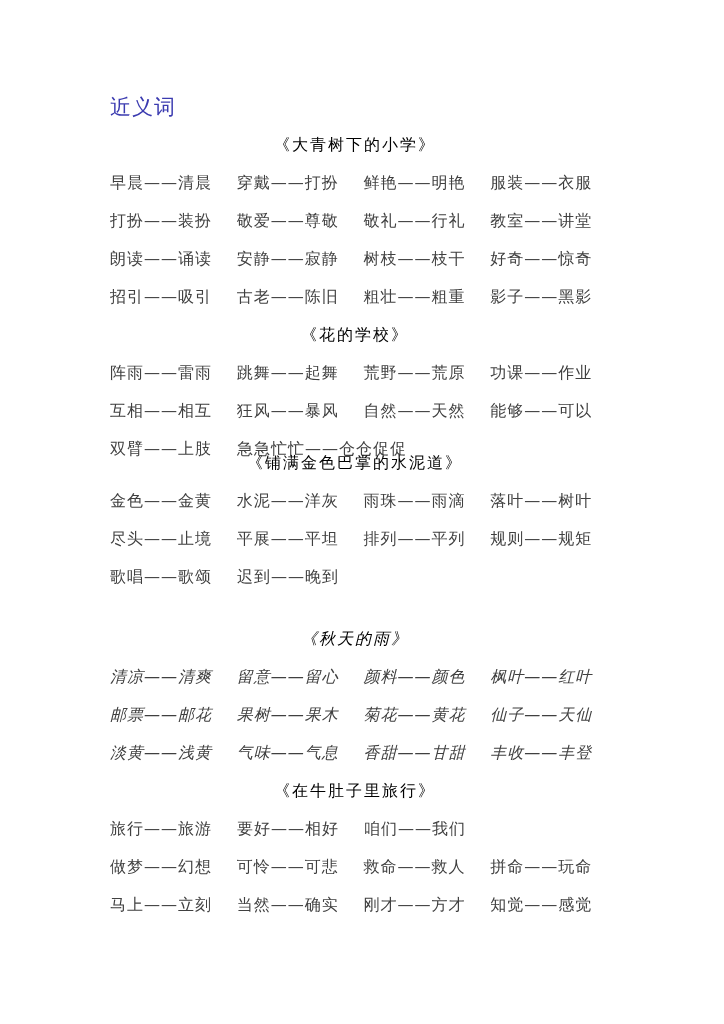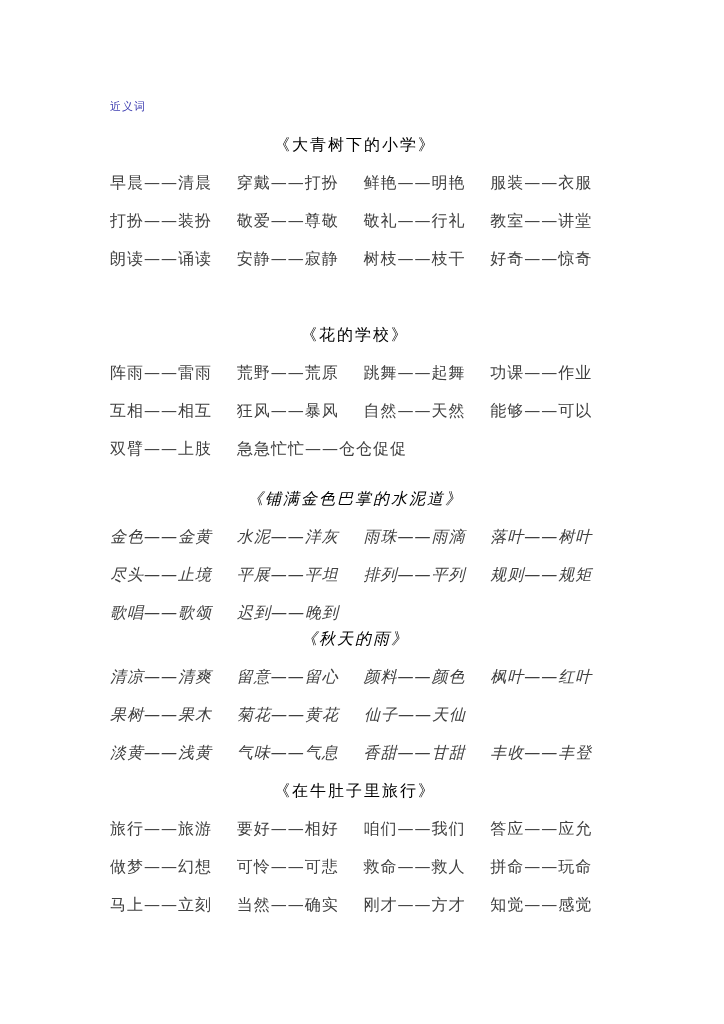--- a/index.html
+++ b/index.html
@@ -3,21 +3,21 @@
 <meta charset="utf-8">
 <style>
   html, body { margin: 0; padding: 0; background: #ffffff; }
   body {
     width: 724px; height: 1024px; position: relative; overflow: hidden;
     font-family: "DejaVu Serif", "Liberation Serif", serif;
   }
   .page { position: absolute; left: 0; top: 0; width: 724px; height: 1024px; }
   .doc-title {
     position: absolute; left: 110px; top: 96px;
-    font-size: 11px; color: #3b3bb0; letter-spacing: 1px; line-height: 22px; text-align: center;
+    font-size: 21px; color: #3b3bb0; letter-spacing: 1px; line-height: 22px; text-align: center;
   }
   .section { position: absolute; left: 110px; width: 490px; }
   .section-title {
     text-align: center; color: #000000; font-size: 16px;
     letter-spacing: 2px; height: 38px; line-height: 22px;
   }
   .row { display: flex; height: 38px; line-height: 22px; }
   .pair {
     width: 127px; color: #404040; font-size: 16px; letter-spacing: 1px;
     white-space: nowrap;
@@ -43,43 +43,49 @@
       <span class="pair">敬爱——尊敬</span>
       <span class="pair">敬礼——行礼</span>
       <span class="pair last">教室——讲堂</span>
     </div>
     <div class="row">
       <span class="pair">朗读——诵读</span>
       <span class="pair">安静——寂静</span>
       <span class="pair">树枝——枝干</span>
       <span class="pair last">好奇——惊奇</span>
     </div>
+    <div class="row">
+      <span class="pair">招引——吸引</span>
+      <span class="pair">古老——陈旧</span>
+      <span class="pair">粗壮——粗重</span>
+      <span class="pair last">影子——黑影</span>
+    </div>
   </div>
 
   <div class="section" style="top:324px;">
     <div class="section-title">《花的学校》</div>
     <div class="row">
       <span class="pair">阵雨——雷雨</span>
+      <span class="pair">跳舞——起舞</span>
       <span class="pair">荒野——荒原</span>
-      <span class="pair">跳舞——起舞</span>
       <span class="pair last">功课——作业</span>
     </div>
     <div class="row">
       <span class="pair">互相——相互</span>
       <span class="pair">狂风——暴风</span>
       <span class="pair">自然——天然</span>
       <span class="pair last">能够——可以</span>
     </div>
     <div class="row">
       <span class="pair">双臂——上肢</span>
       <span class="pair" style="width:260px;">急急忙忙——仓仓促促</span>
     </div>
   </div>
 
-  <div class="section" style="top:488px;font-style:italic;">
+  <div class="section" style="top:452px;">
     <div class="section-title">《铺满金色巴掌的水泥道》</div>
     <div class="row">
       <span class="pair">金色——金黄</span>
       <span class="pair">水泥——洋灰</span>
       <span class="pair">雨珠——雨滴</span>
       <span class="pair last">落叶——树叶</span>
     </div>
     <div class="row">
       <span class="pair">尽头——止境</span>
       <span class="pair">平展——平坦</span>
@@ -94,39 +100,39 @@
 
   <div class="section" style="top:628px;font-style:italic;">
     <div class="section-title">《秋天的雨》</div>
     <div class="row">
       <span class="pair">清凉——清爽</span>
       <span class="pair">留意——留心</span>
       <span class="pair">颜料——颜色</span>
       <span class="pair last">枫叶——红叶</span>
     </div>
     <div class="row">
+      <span class="pair">邮票——邮花</span>
       <span class="pair">果树——果木</span>
       <span class="pair">菊花——黄花</span>
       <span class="pair last">仙子——天仙</span>
     </div>
     <div class="row">
       <span class="pair">淡黄——浅黄</span>
       <span class="pair">气味——气息</span>
       <span class="pair">香甜——甘甜</span>
       <span class="pair last">丰收——丰登</span>
     </div>
   </div>
 
   <div class="section" style="top:780px;">
     <div class="section-title">《在牛肚子里旅行》</div>
     <div class="row">
       <span class="pair">旅行——旅游</span>
       <span class="pair">要好——相好</span>
       <span class="pair">咱们——我们</span>
-      <span class="pair last">答应——应允</span>
     </div>
     <div class="row">
       <span class="pair">做梦——幻想</span>
       <span class="pair">可怜——可悲</span>
       <span class="pair">救命——救人</span>
       <span class="pair last">拼命——玩命</span>
     </div>
     <div class="row">
       <span class="pair">马上——立刻</span>
       <span class="pair">当然——确实</span>

